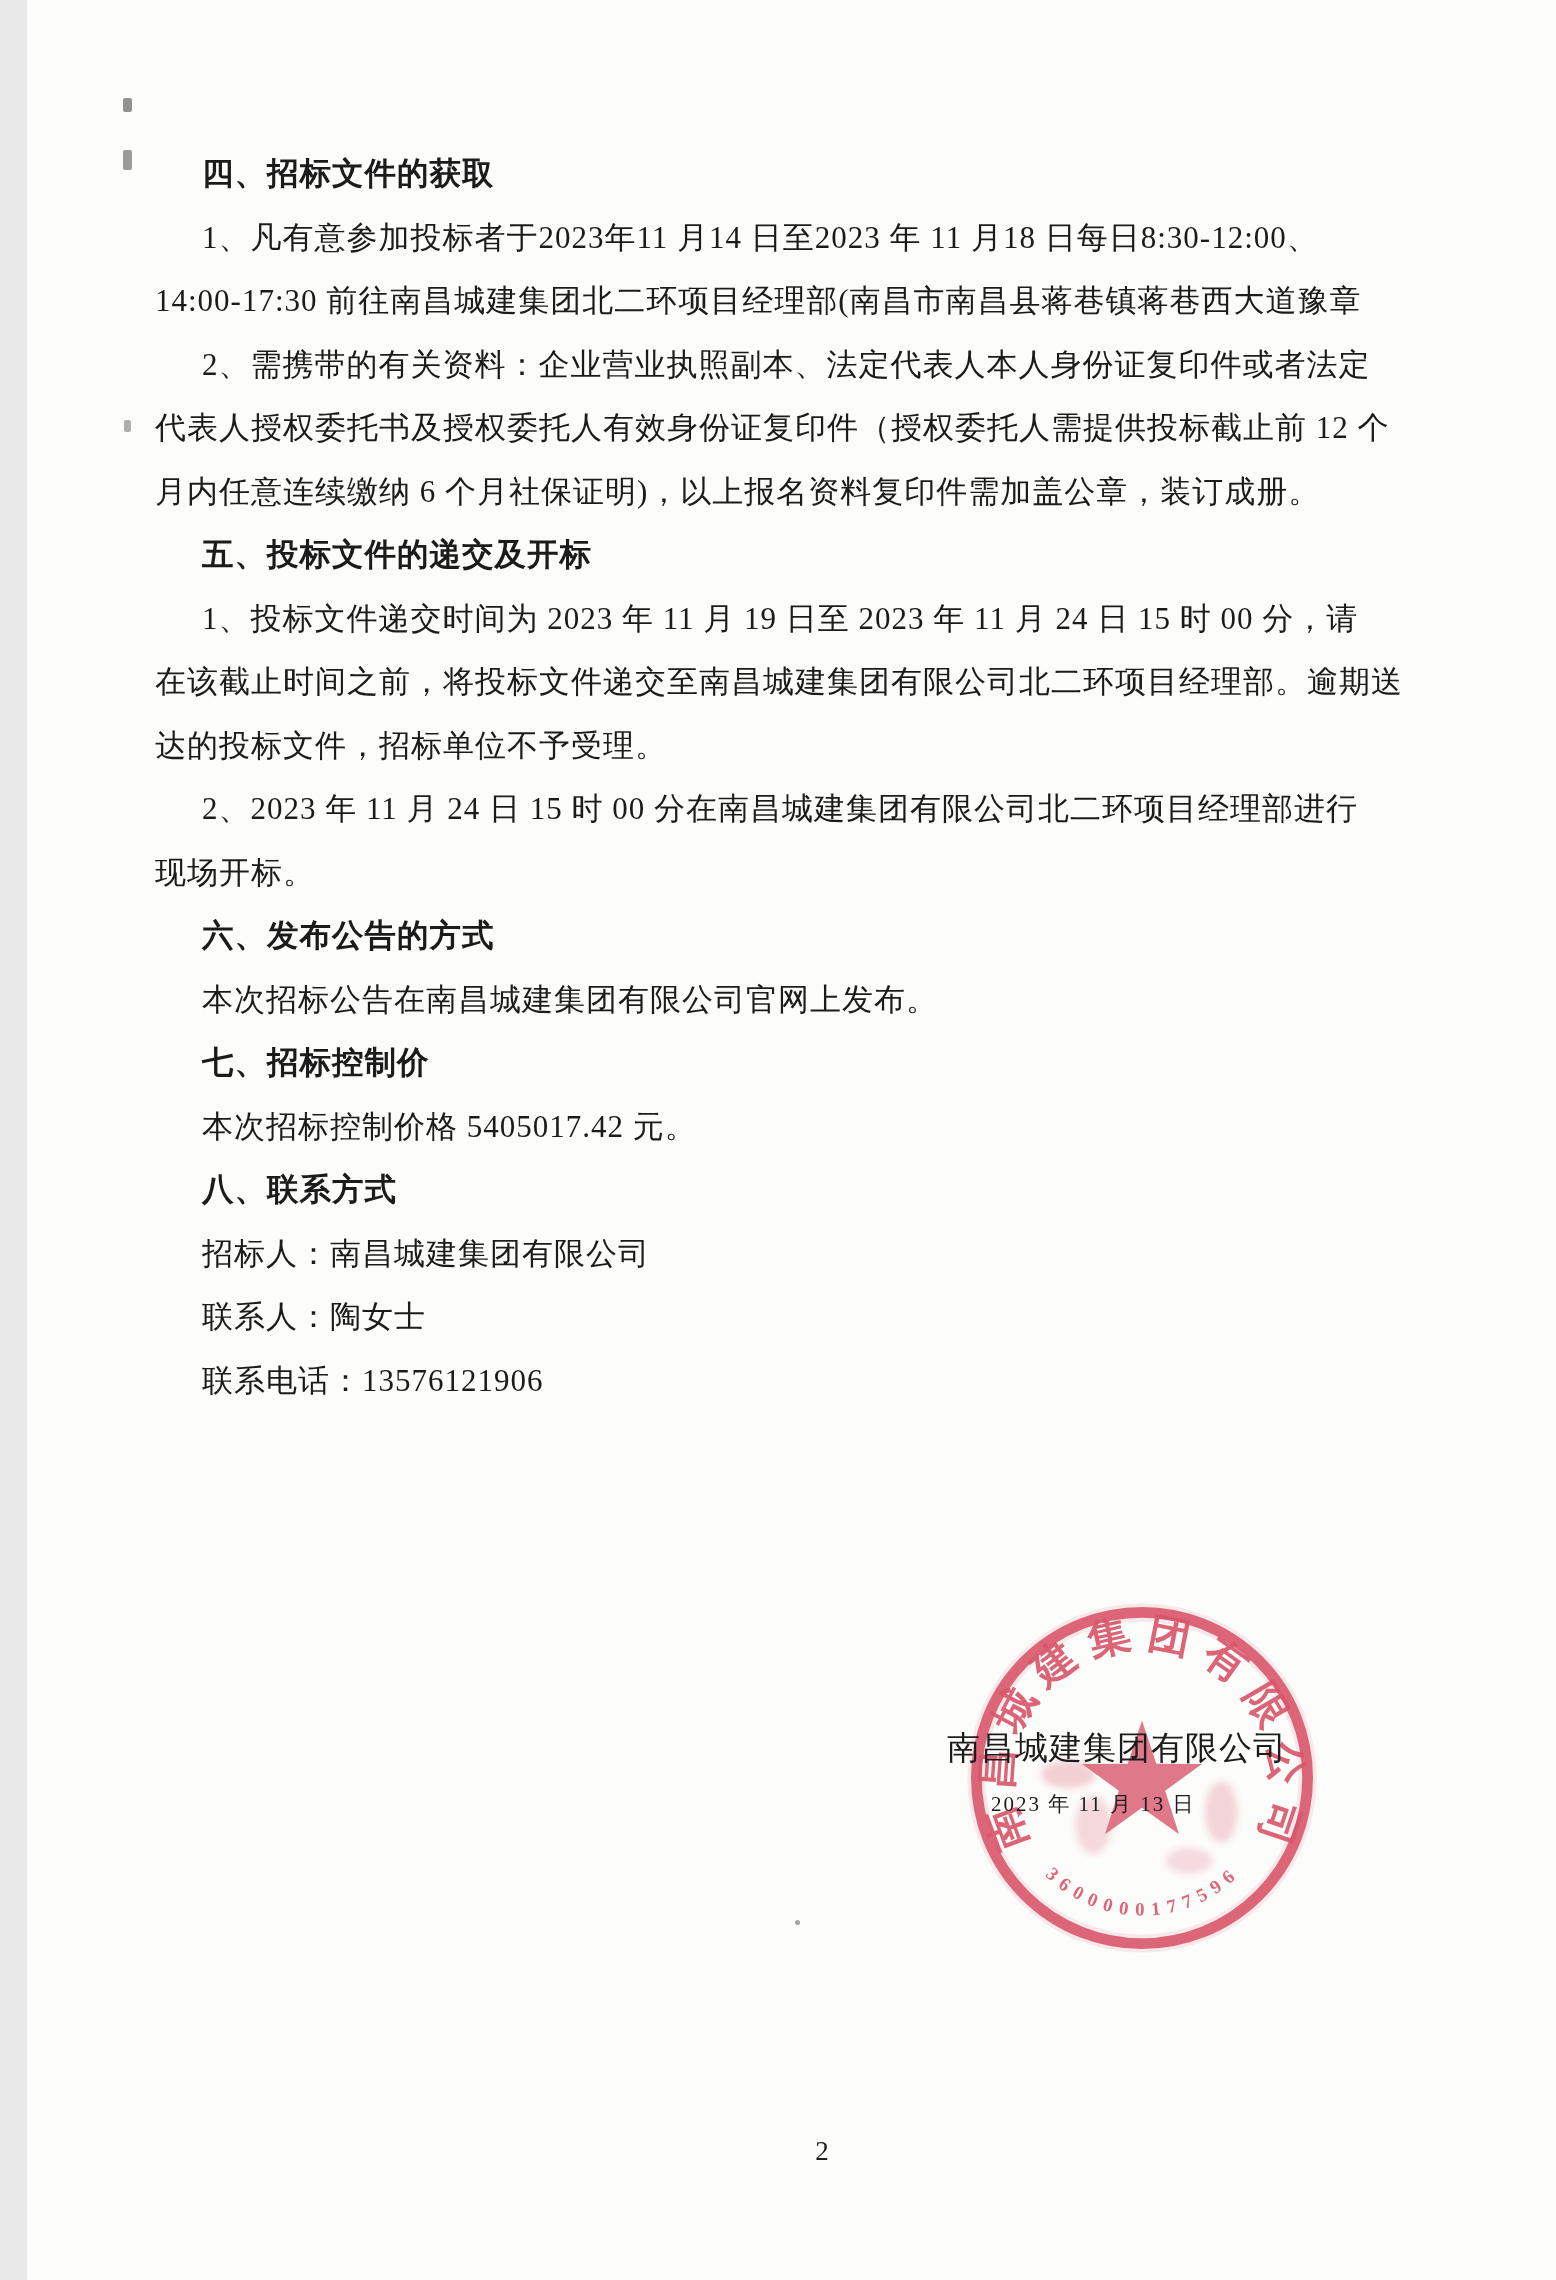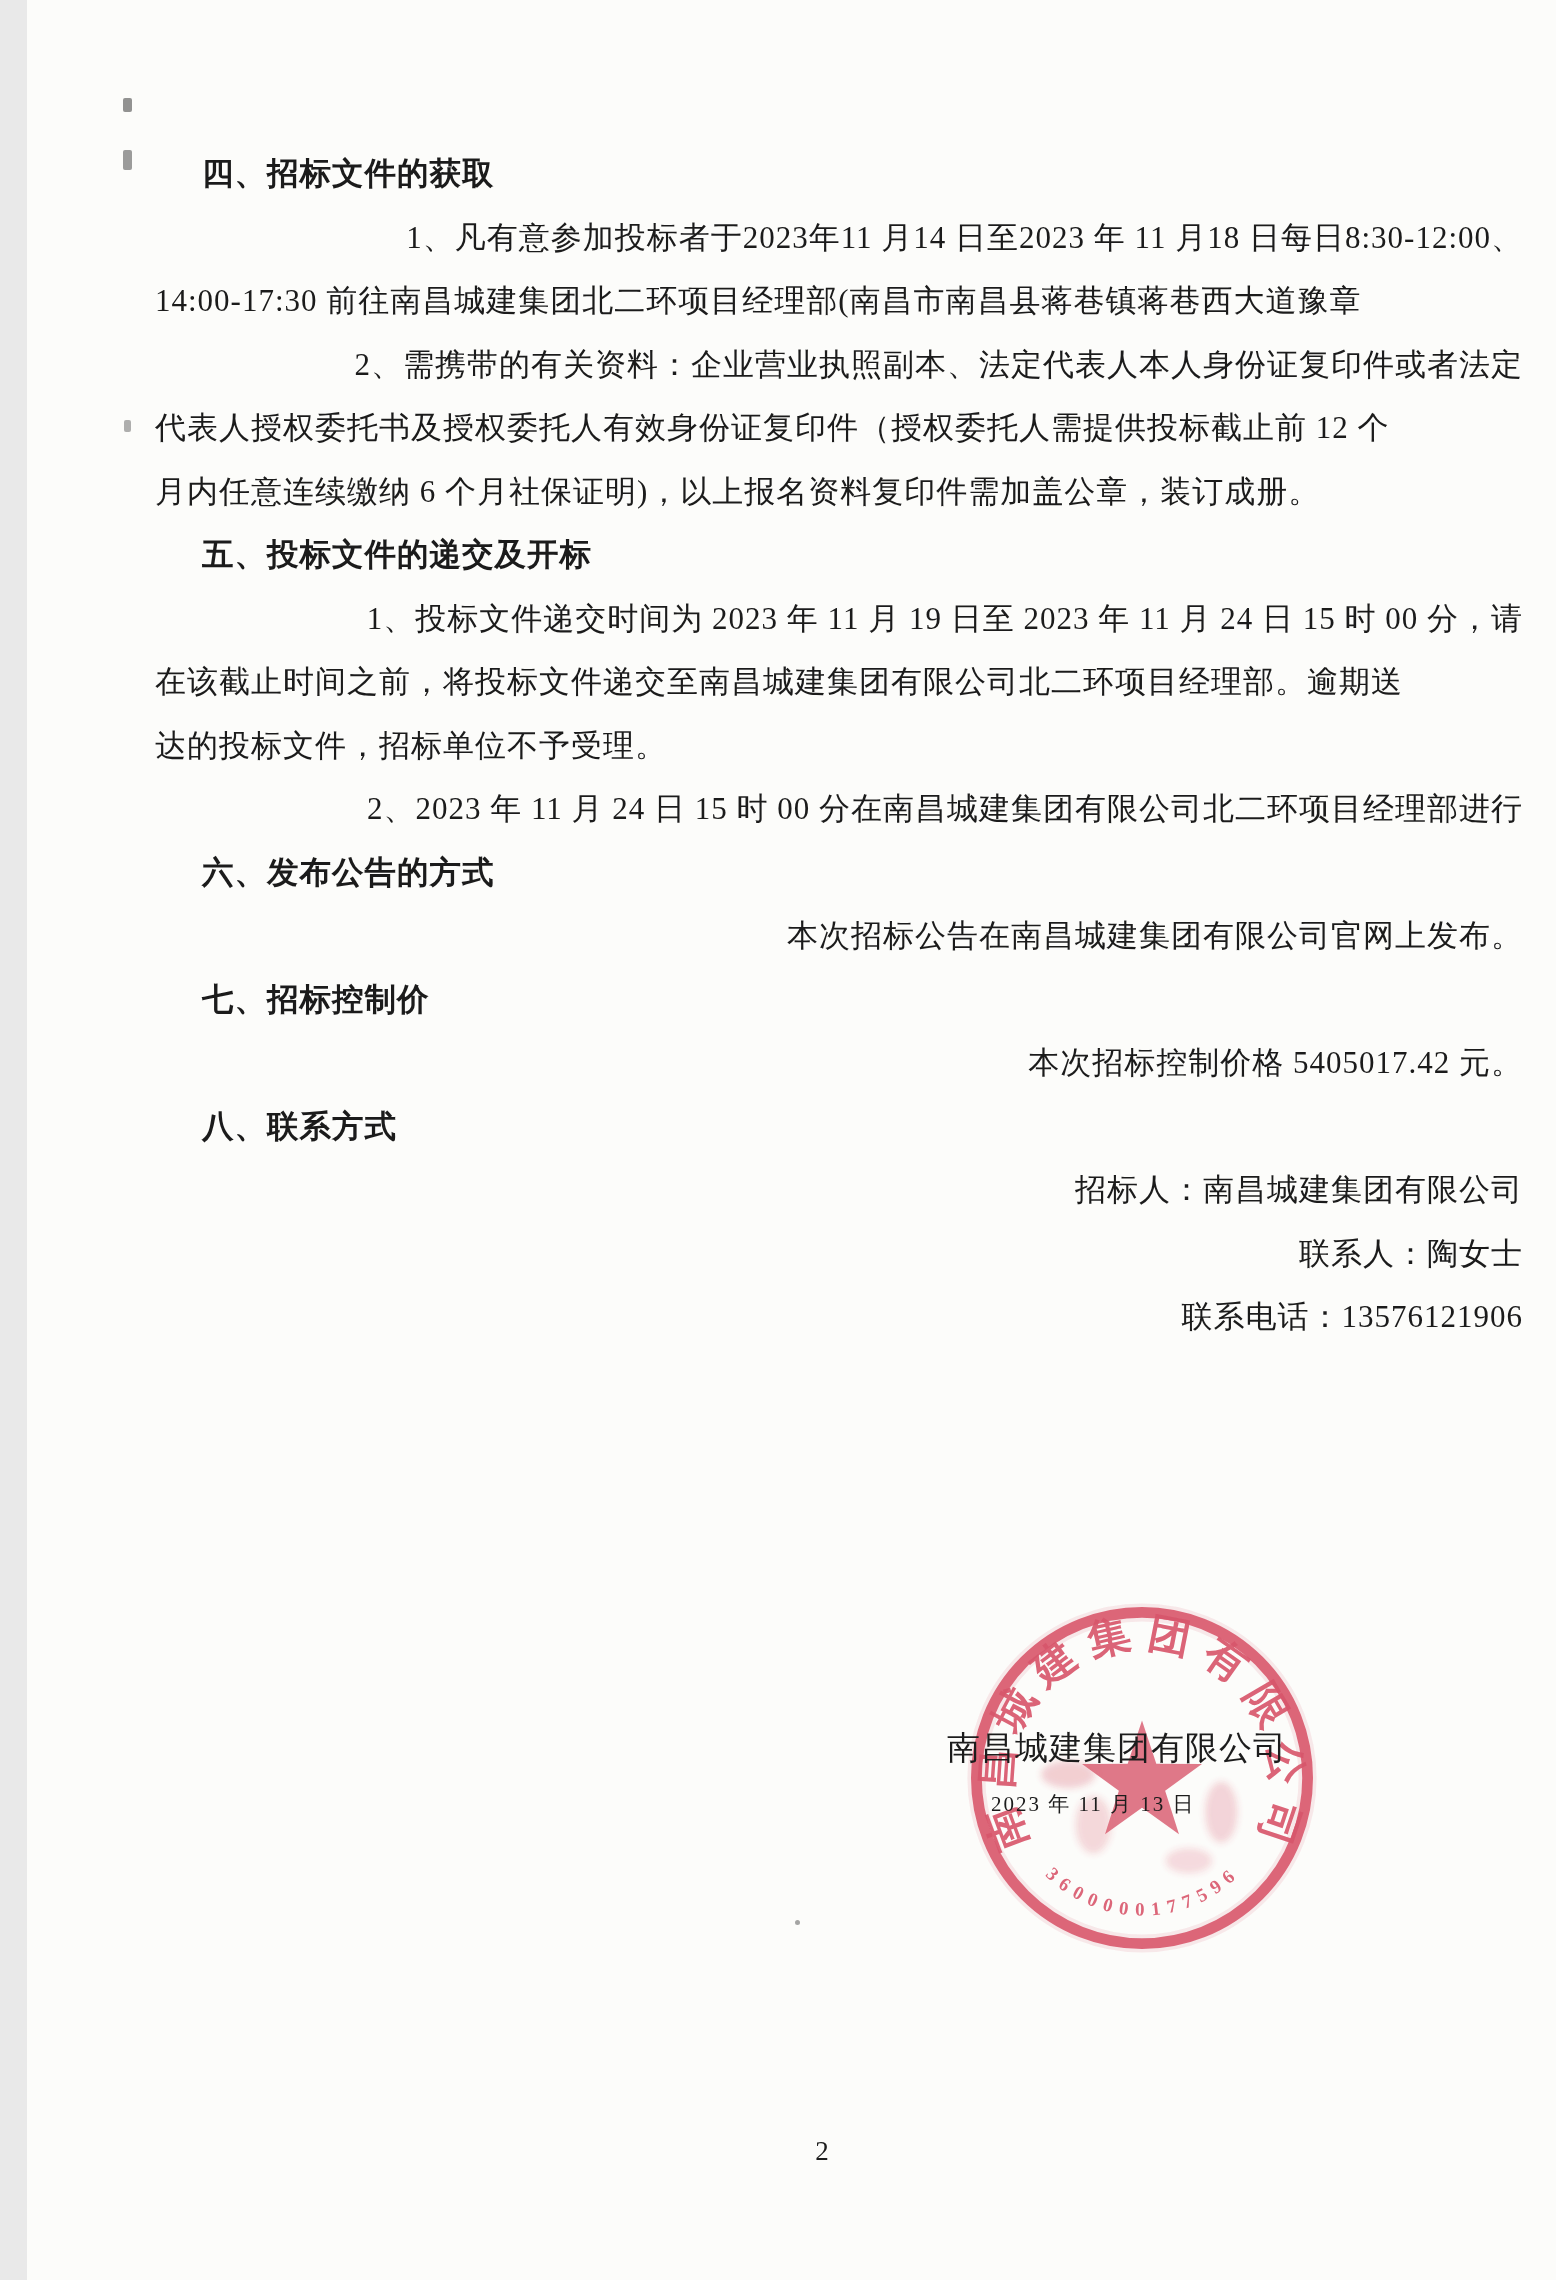--- a/index.html
+++ b/index.html
@@ -29,21 +29,20 @@
     white-space:nowrap;
     color:#1b1b1b;
   }
   .line.heading{
     font-weight:700;
     padding-left:47px;
     font-size:31.5px;
   }
   .line.indent{
     padding-left:47px;
-    text-align:right;
   }
   
   .sig-company{
     position:absolute;left:920px;top:1726px;
     font-size:33px;letter-spacing:1px;
     z-index:5;white-space:nowrap;
   }
   .sig-date{
     position:absolute;left:964px;top:1790px;
     font-size:21px;letter-spacing:2px;
@@ -85,20 +84,21 @@
       <div class="line indent">1、凡有意参加投标者于2023年11 月14 日至2023 年 11 月18 日每日8:30-12:00、</div>
       <div class="line flush">14:00-17:30 前往南昌城建集团北二环项目经理部(南昌市南昌县蒋巷镇蒋巷西大道豫章</div>
       <div class="line indent">2、需携带的有关资料：企业营业执照副本、法定代表人本人身份证复印件或者法定</div>
       <div class="line flush">代表人授权委托书及授权委托人有效身份证复印件（授权委托人需提供投标截止前 12 个</div>
       <div class="line flush">月内任意连续缴纳 6 个月社保证明)，以上报名资料复印件需加盖公章，装订成册。</div>
       <div class="line heading">五、投标文件的递交及开标</div>
       <div class="line indent">1、投标文件递交时间为 2023 年 11 月 19 日至 2023 年 11 月 24 日 15 时 00 分，请</div>
       <div class="line flush">在该截止时间之前，将投标文件递交至南昌城建集团有限公司北二环项目经理部。逾期送</div>
       <div class="line flush">达的投标文件，招标单位不予受理。</div>
       <div class="line indent">2、2023 年 11 月 24 日 15 时 00 分在南昌城建集团有限公司北二环项目经理部进行</div>
+      <div class="line flush">现场开标。</div>
       <div class="line heading">六、发布公告的方式</div>
       <div class="line indent">本次招标公告在南昌城建集团有限公司官网上发布。</div>
       <div class="line heading">七、招标控制价</div>
       <div class="line indent">本次招标控制价格 5405017.42 元。</div>
       <div class="line heading">八、联系方式</div>
       <div class="line indent">招标人：南昌城建集团有限公司</div>
       <div class="line indent">联系人：陶女士</div>
       <div class="line indent">联系电话：13576121906</div>
     </div>
 

